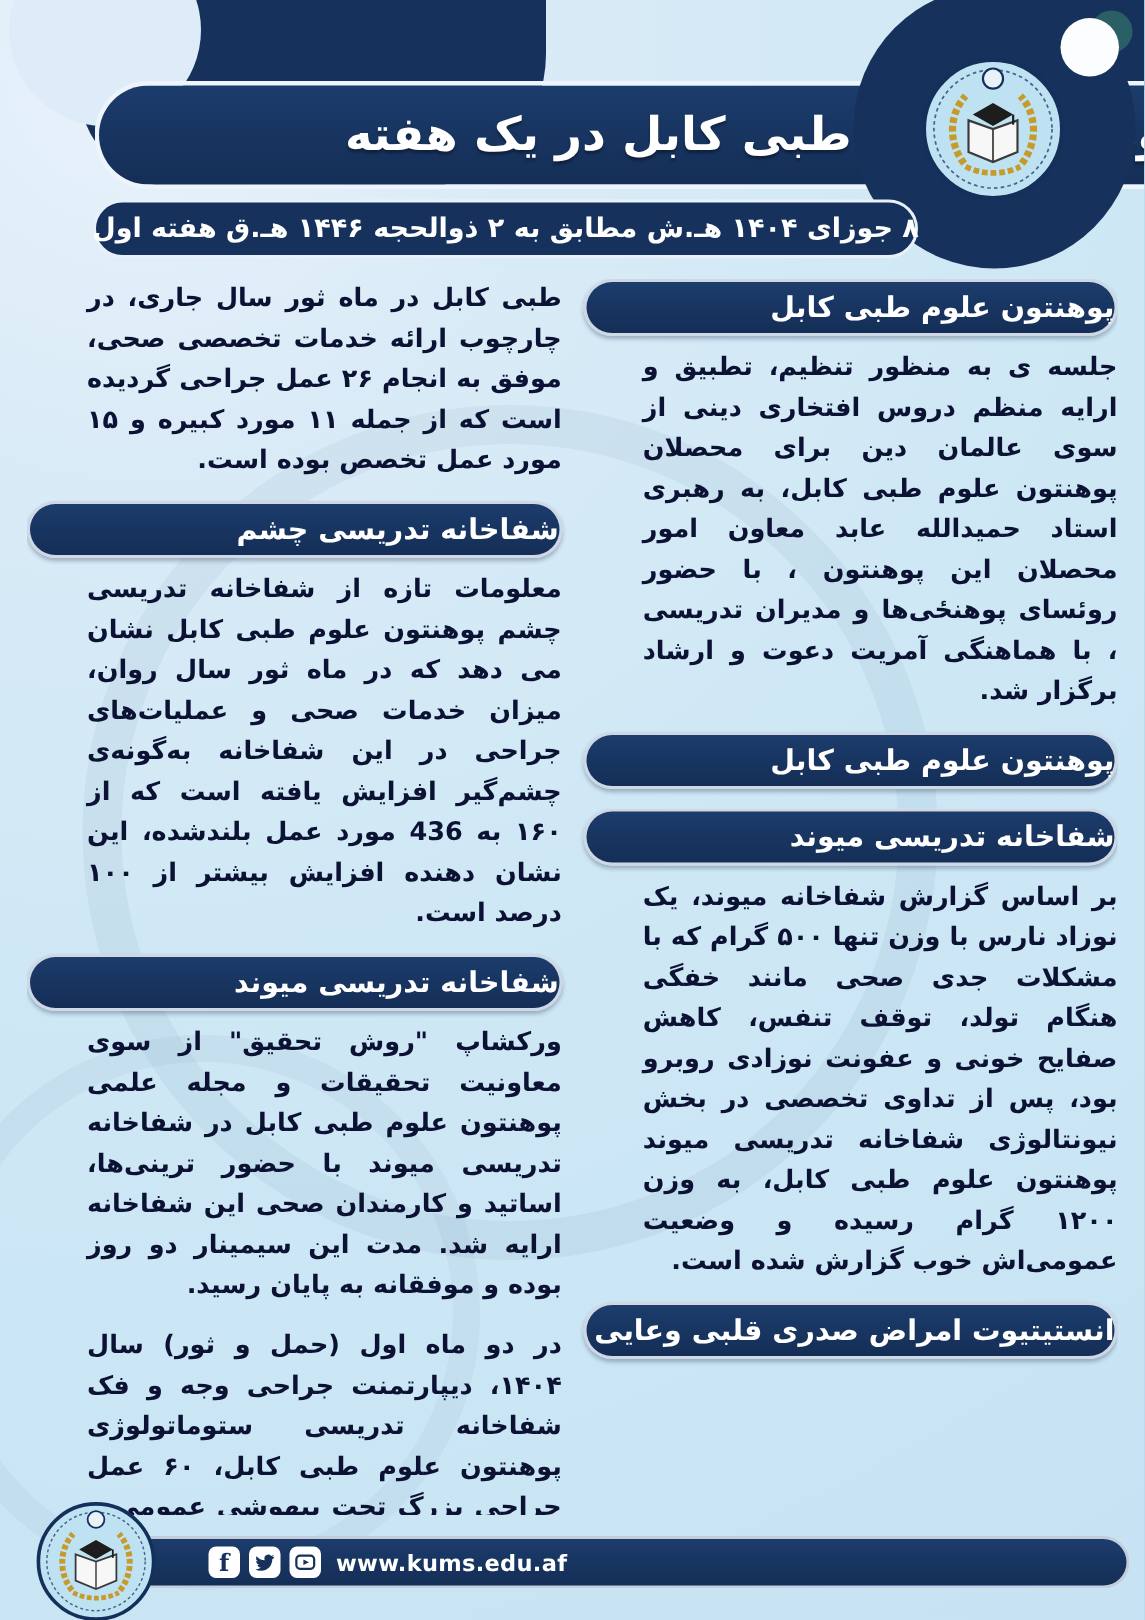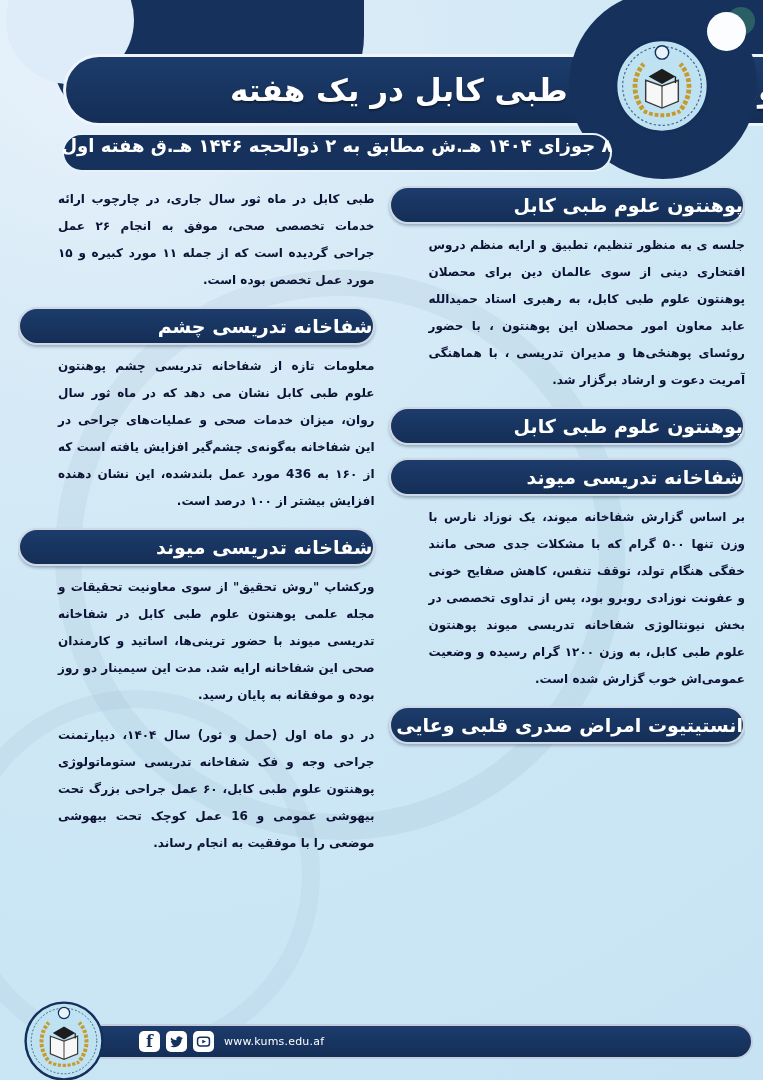--- a/index.html
+++ b/index.html
@@ -29,44 +29,44 @@
   .header-bar { position:absolute; left:63px; top:54px; right:0; height:72px;
     background:linear-gradient(180deg,#1c3c6c,#142e56); border:3px solid #eef4fb; border-right:none;
     border-radius:36px 0 0 36px; z-index:2; display:flex; align-items:center; justify-content:center;
     padding:0 24px 0 214px; direction:rtl; }
   .header-bar .title { color:#ffffff; font-size:31px; font-weight:bold; white-space:nowrap;
     text-shadow:0 2px 2px rgba(0,0,0,0.35); }
   .seal-wrap { position:absolute; z-index:4; }
   .seal-header { left:614px; top:38px; width:96px; height:96px; }
   .date-bar { position:absolute; left:62px; top:133px; width:550px; height:39px;
     background:#16325c; border:2px solid #e8f1fa; border-radius:20px; z-index:5;
-    display:flex; align-items:flex-start; justify-content:center; direction:rtl; }
+    display:flex; align-items:center; justify-content:center; direction:rtl; }
   .date-bar .date-text { color:#fff; font-size:18px; font-weight:bold; white-space:nowrap; }
   
   .content { position:absolute; top:186px; left:18px; right:18px; height:824px;
     display:flex; gap:14px; direction:rtl; z-index:2; overflow:hidden; }
   .col { flex:1; display:flex; flex-direction:column; gap:13px; }
   .sec { display:flex; flex-direction:column; gap:8px; }
   .pill { height:38px; border-radius:20px; flex:0 0 38px;
     background:linear-gradient(180deg,#1c3c6c,#142e56);
     border:2px solid rgba(238,244,251,0.85); box-shadow:0 2px 3px rgba(15,35,70,0.3);
     display:flex; align-items:center; justify-content:flex-start; }
   .pill span { color:#ffffff; font-size:19px; font-weight:bold; white-space:nowrap; }
-  .sec p { font-size:12px; font-weight:bold; line-height:27px; color:#0c1233;
+  .sec p { font-size:17px; font-weight:bold; line-height:27px; color:#0c1233;
     text-align:justify; direction:rtl;margin-left:40px; }
   
   .footer-bar { position:absolute; left:57px; top:1024px; width:696px; height:35px;
     background:linear-gradient(180deg,#1c3c6c,#142e56); border:2px solid rgba(238,244,251,0.8);
     border-radius:18px; z-index:2; display:flex; align-items:center; direction:ltr;
     padding:0 18px 0 80px; }
   .social { display:flex; gap:6px; align-items:center; }
   .tile { width:21px; height:21px; background:#ffffff; border-radius:5px;
     display:flex; align-items:center; justify-content:center; cursor:pointer; }
   .tile .fb { color:#16325c; font-weight:bold; font-size:16px; line-height:1; font-family:"DejaVu Serif", serif; }
-  .site-url { color:#ffffff; font-weight:normal; font-size:11px; margin-left:10px; letter-spacing:0.2px; cursor:pointer; }
+  .site-url { color:#ffffff; font-weight:bold; font-size:15px; margin-left:10px; letter-spacing:0.2px; cursor:pointer; }
   .footer-spacer { flex:1; }
   .dept { color:#ffffff; font-weight:bold; font-size:16px; direction:rtl; white-space:nowrap; }
   .seal-footer { left:24px; top:1001px; width:80px; height:80px; z-index:3; }
   svg { display:block; }
 </style>
 </head>
 <body>
 
 <svg width="0" height="0" style="position:absolute">
   <defs>

